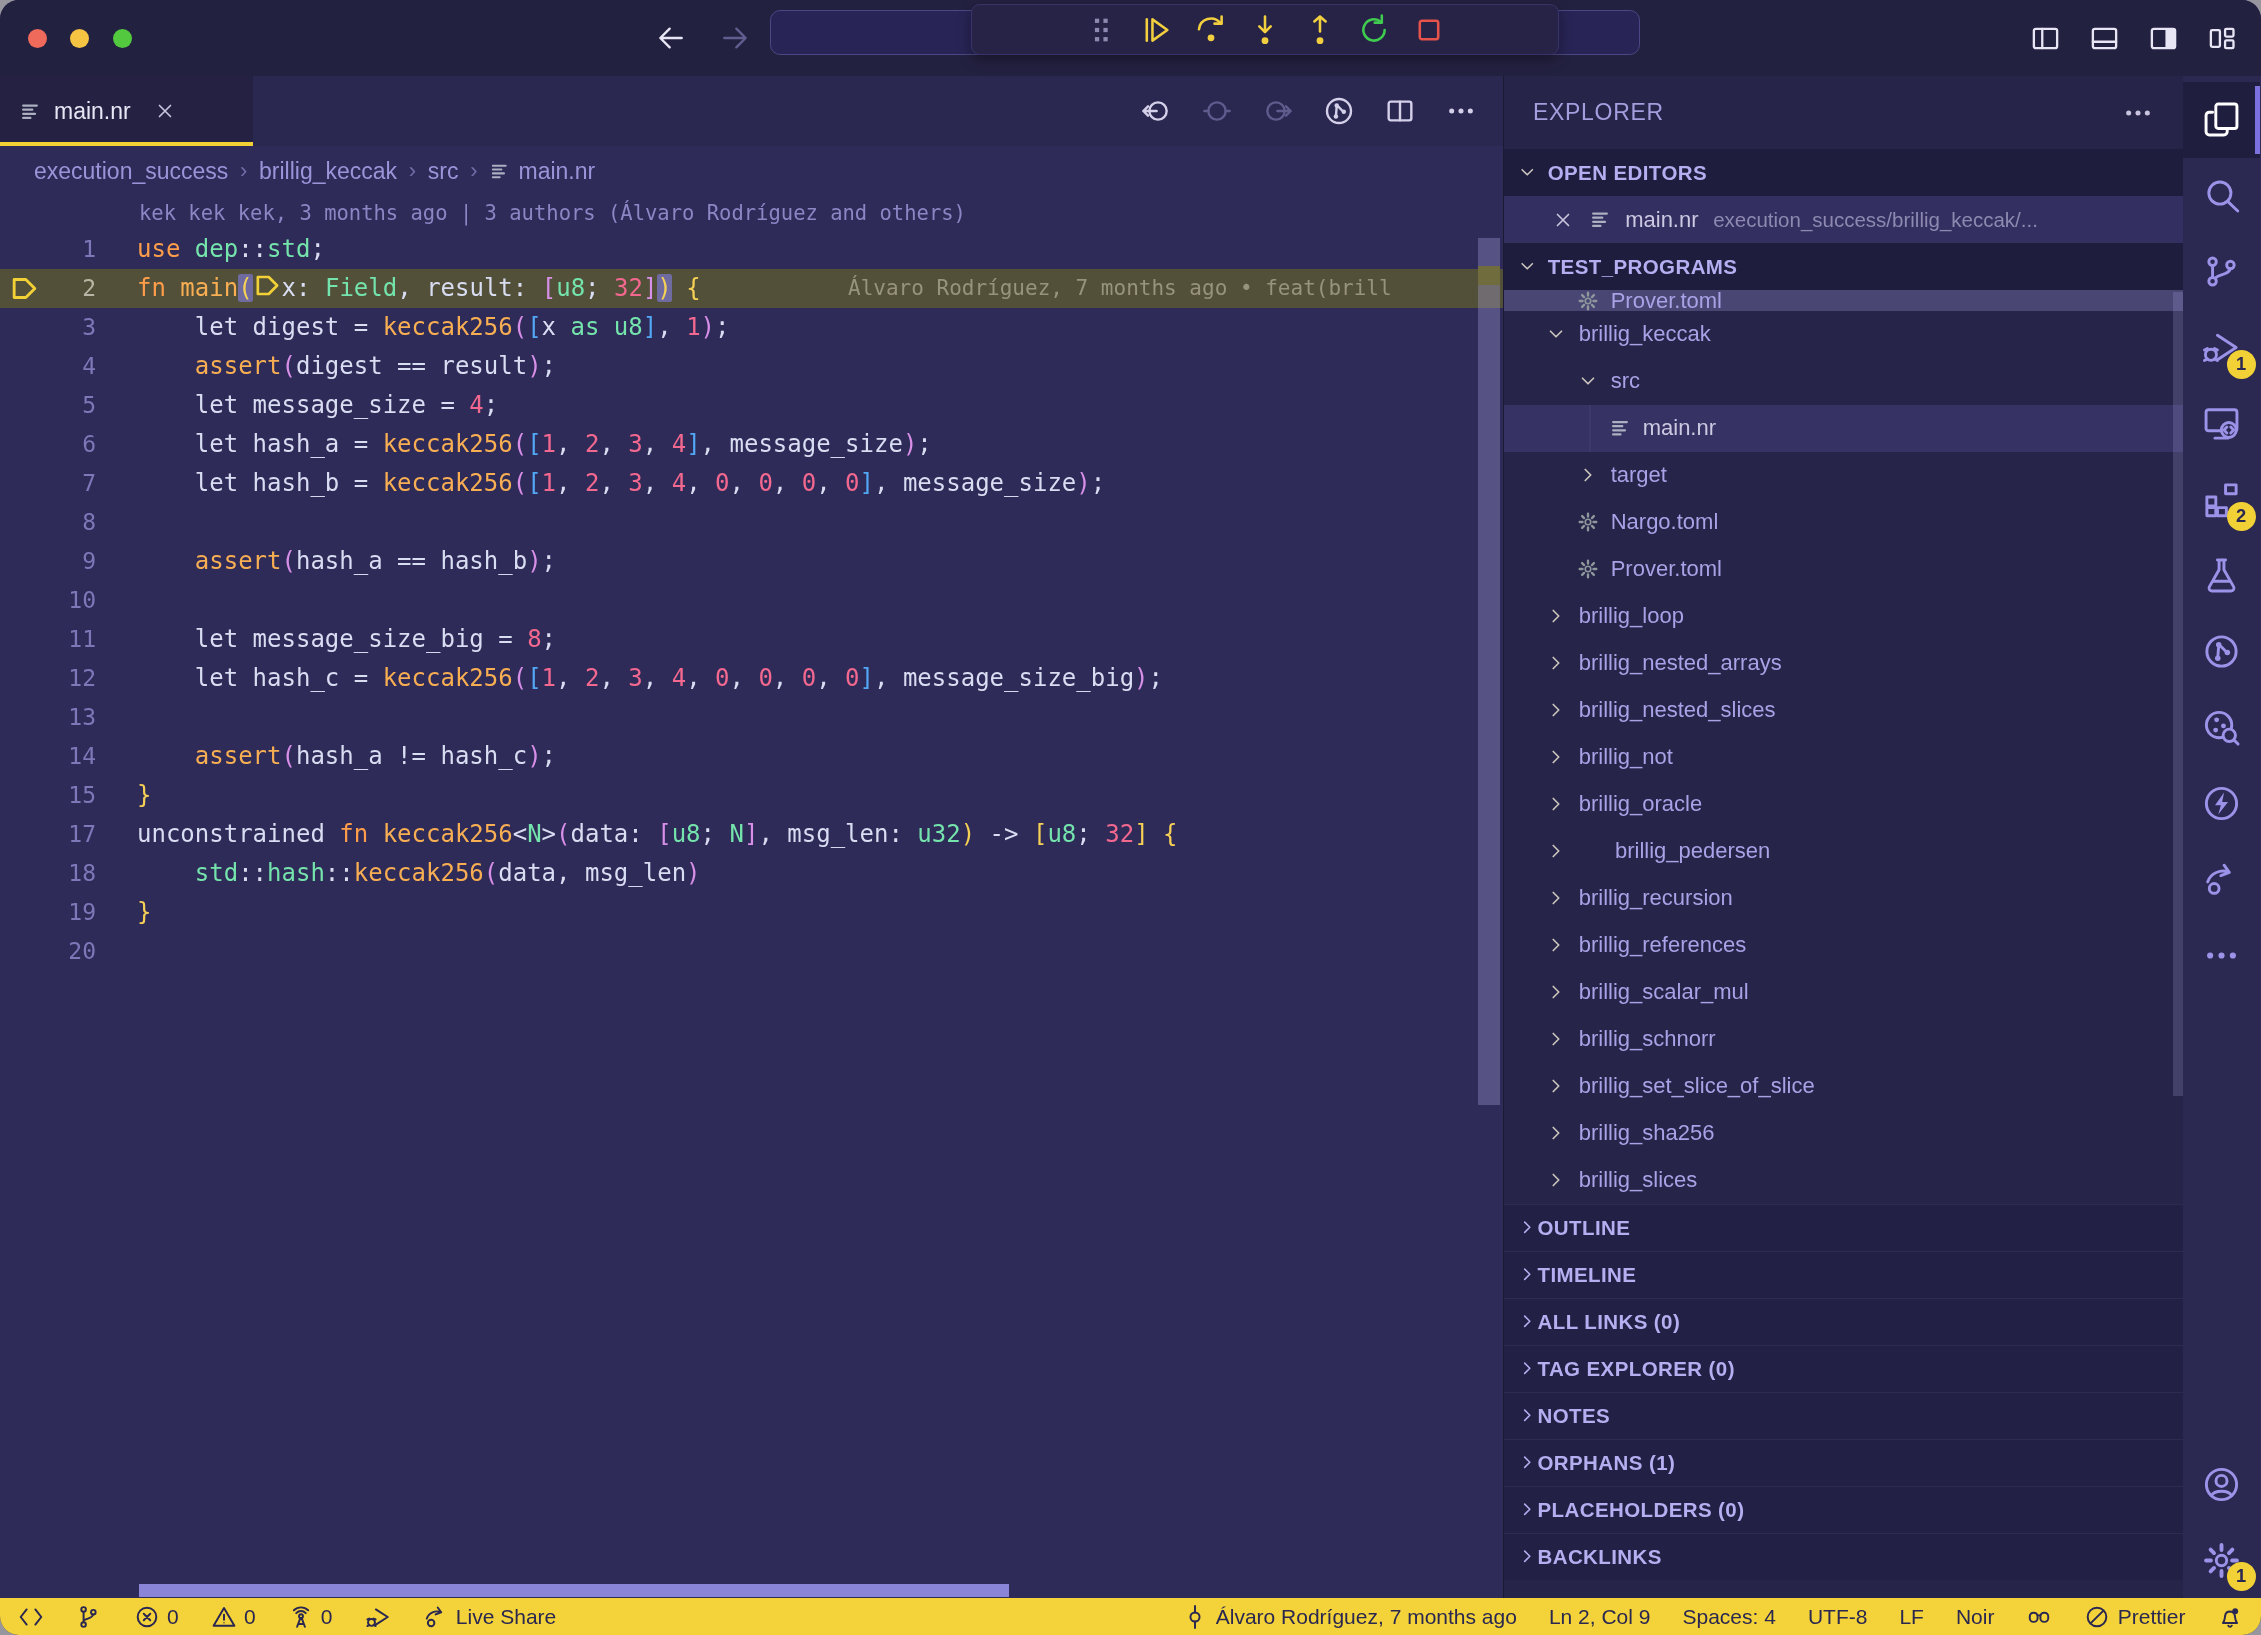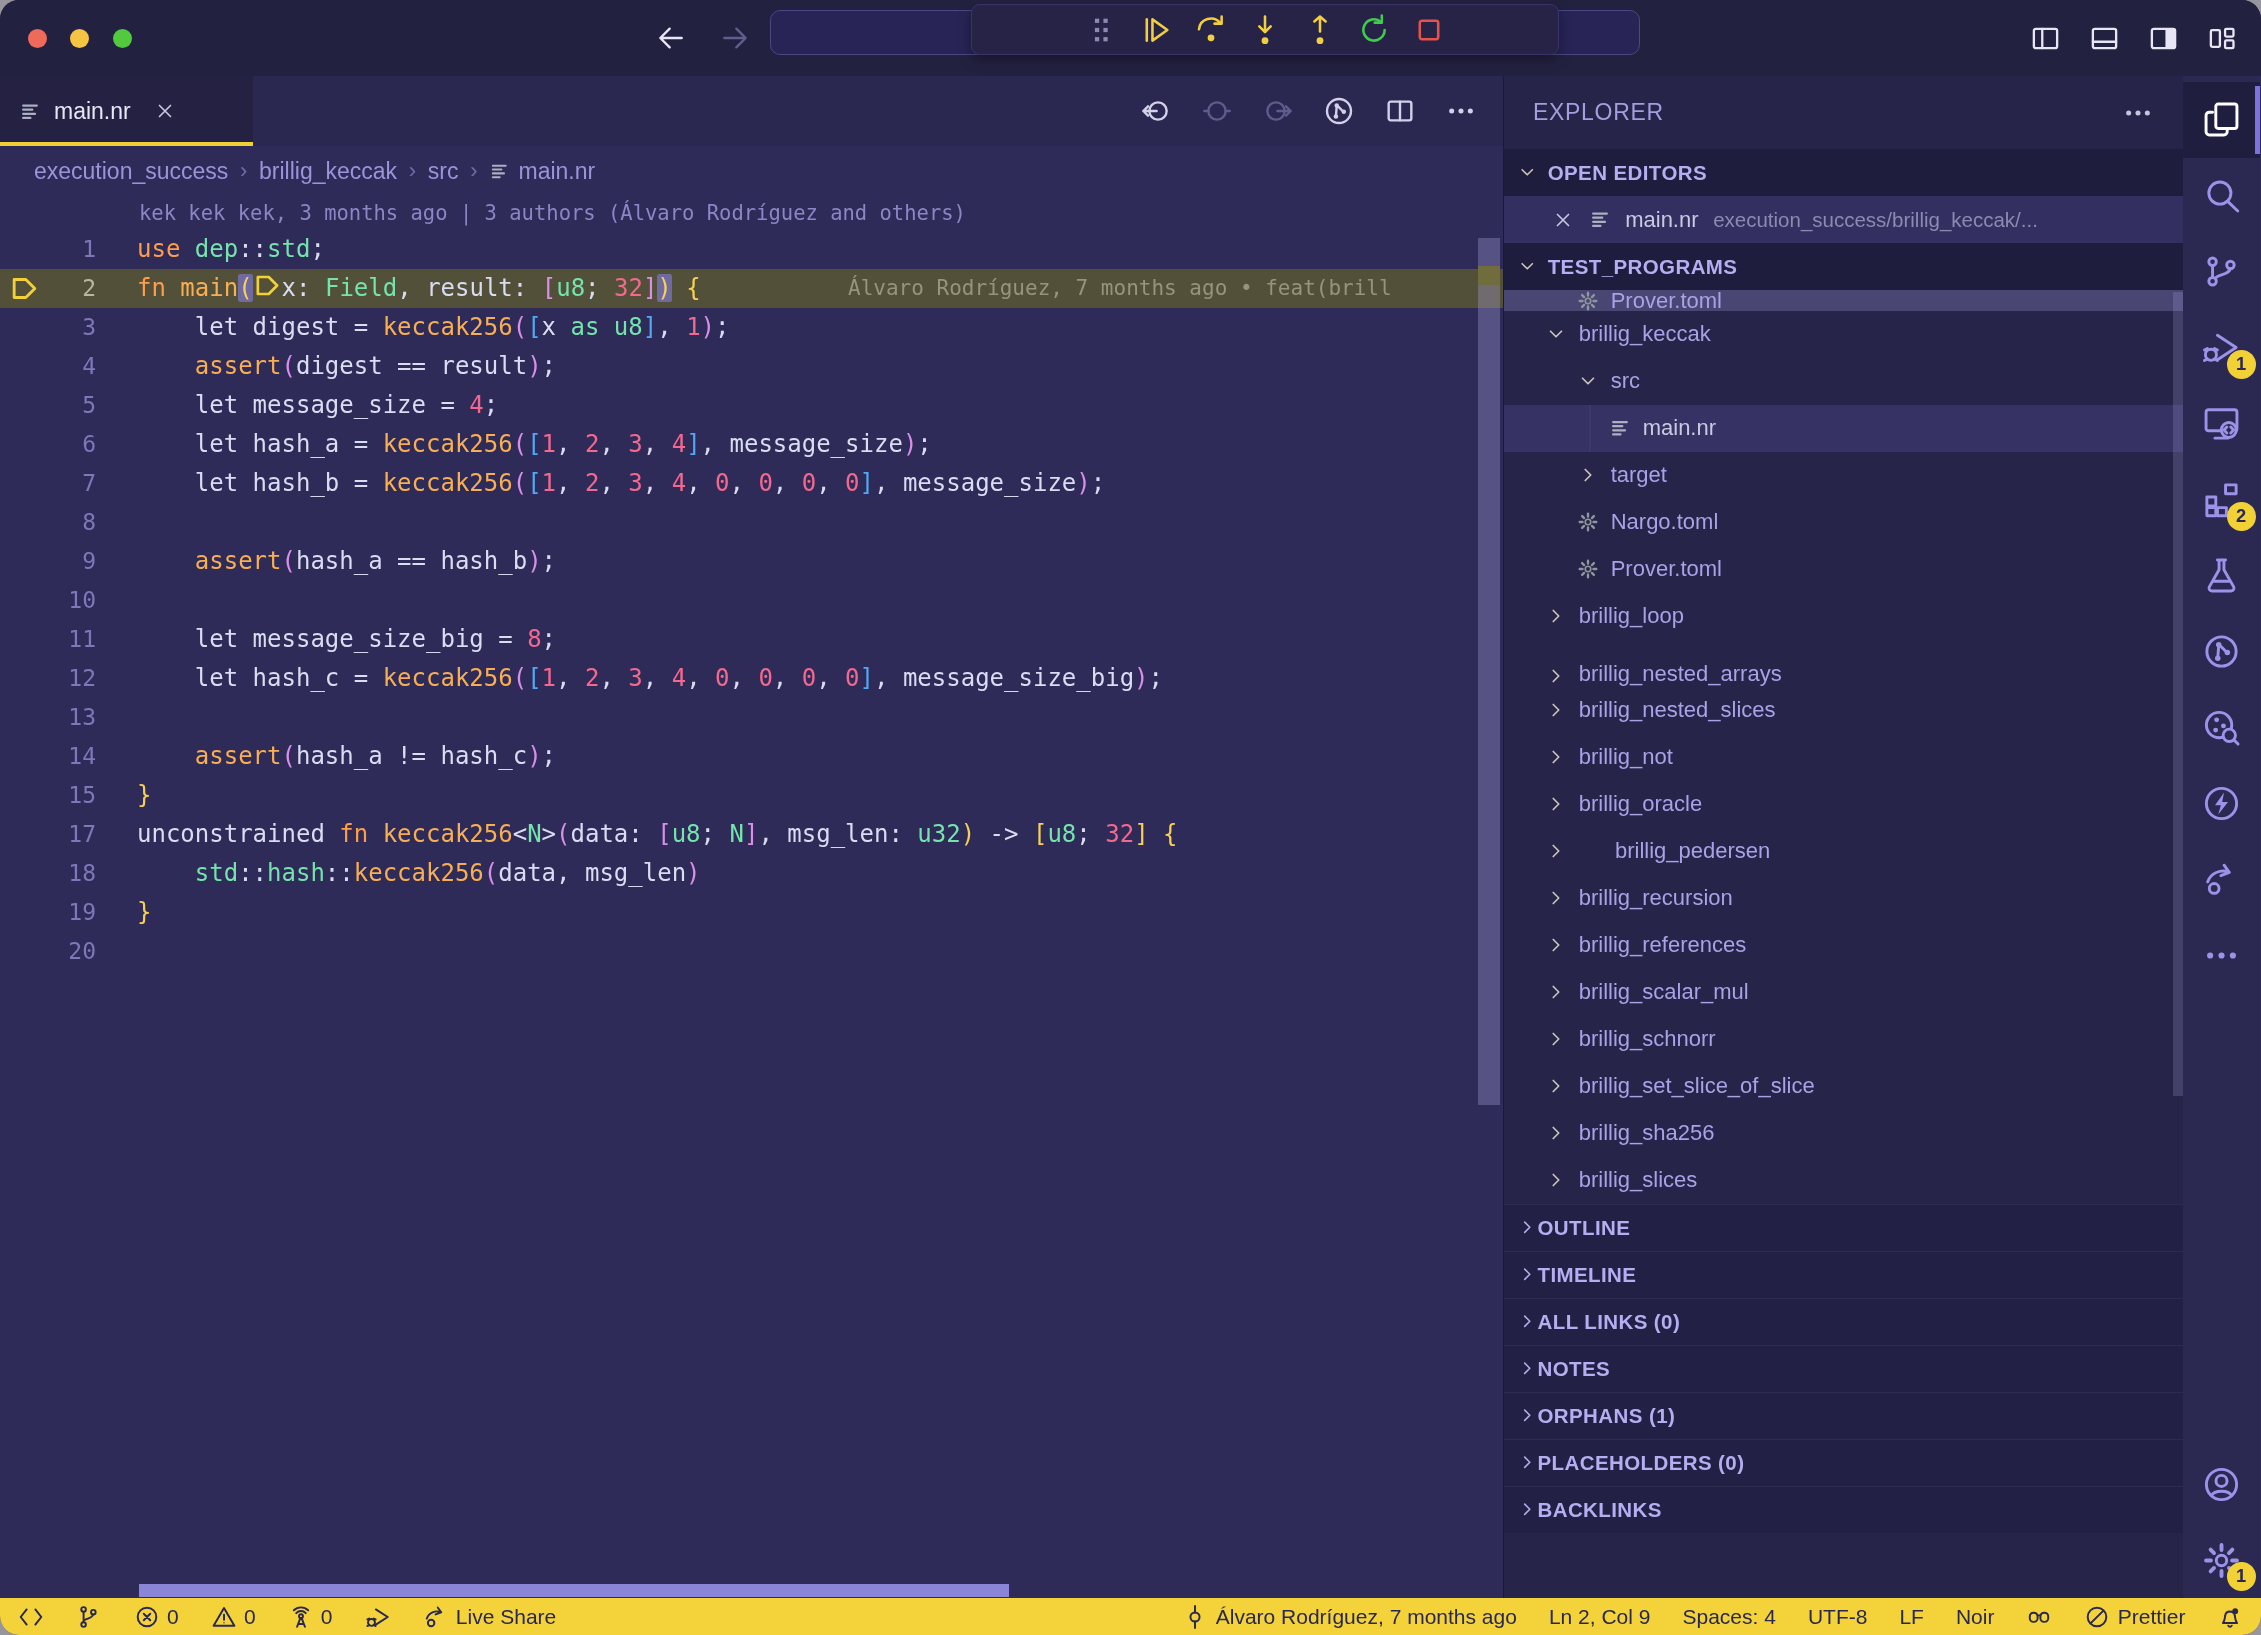--- a/index.html
+++ b/index.html
@@ -427,21 +427,21 @@
             <span>Prover.toml</span>
           </div>
           <div class="trow" style="padding-left: 41px;">
             <span class="ic chev" style="width: 22px; height: 22px;">
               <svg viewBox="0 0 24 24" fill="none" stroke="currentColor" stroke-width="1.8" stroke-linecap="round" stroke-linejoin="round">
                 <path d="M9 6l6 6-6 6"></path>
               </svg>
             </span>
             <span>brillig_loop</span>
           </div>
-          <div class="trow" style="padding-left: 41px; align-items: flex-end;">
+          <div class="trow" style="padding-left: 41px;">
             <span class="ic chev" style="width: 22px; height: 22px;">
               <svg viewBox="0 0 24 24" fill="none" stroke="currentColor" stroke-width="1.8" stroke-linecap="round" stroke-linejoin="round">
                 <path d="M9 6l6 6-6 6"></path>
               </svg>
             </span>
             <span>brillig_nested_arrays</span>
           </div>
           <div class="trow" style="padding-left: 41px;">
             <span class="ic chev" style="width: 22px; height: 22px;">
               <svg viewBox="0 0 24 24" fill="none" stroke="currentColor" stroke-width="1.8" stroke-linecap="round" stroke-linejoin="round">
@@ -548,20 +548,28 @@
             </span>
             <span>TIMELINE</span>
           </div>
           <div class="panel-row">
             <span class="ic chev" style="width: 20.5px; height: 20.5px;">
               <svg viewBox="0 0 24 24" fill="none" stroke="currentColor" stroke-width="1.8" stroke-linecap="round" stroke-linejoin="round">
                 <path d="M9 6l6 6-6 6"></path>
               </svg>
             </span>
             <span>ALL LINKS (0)</span>
+          </div>
+          <div class="panel-row">
+            <span class="ic chev" style="width: 20.5px; height: 20.5px;">
+              <svg viewBox="0 0 24 24" fill="none" stroke="currentColor" stroke-width="1.8" stroke-linecap="round" stroke-linejoin="round">
+                <path d="M9 6l6 6-6 6"></path>
+              </svg>
+            </span>
+            <span>TAG EXPLORER (0)</span>
           </div>
           <div class="panel-row">
             <span class="ic chev" style="width: 20.5px; height: 20.5px;">
               <svg viewBox="0 0 24 24" fill="none" stroke="currentColor" stroke-width="1.8" stroke-linecap="round" stroke-linejoin="round">
                 <path d="M9 6l6 6-6 6"></path>
               </svg>
             </span>
             <span>NOTES</span>
           </div>
           <div class="panel-row">

